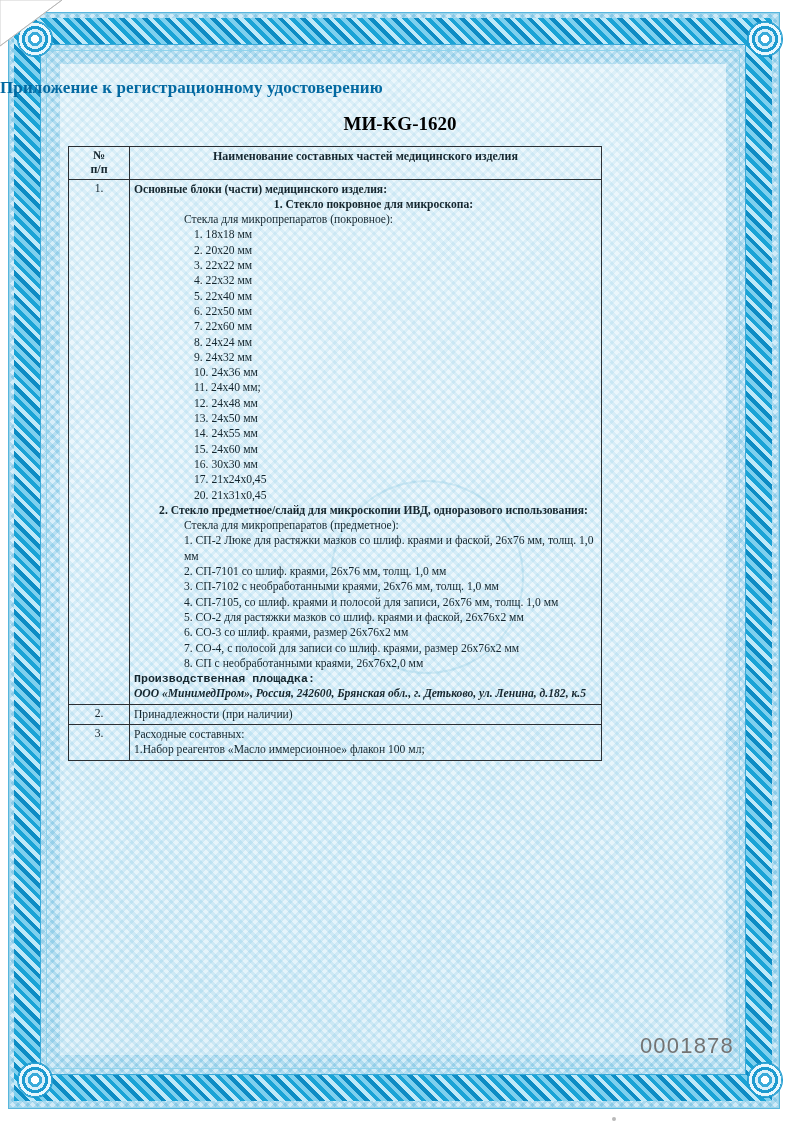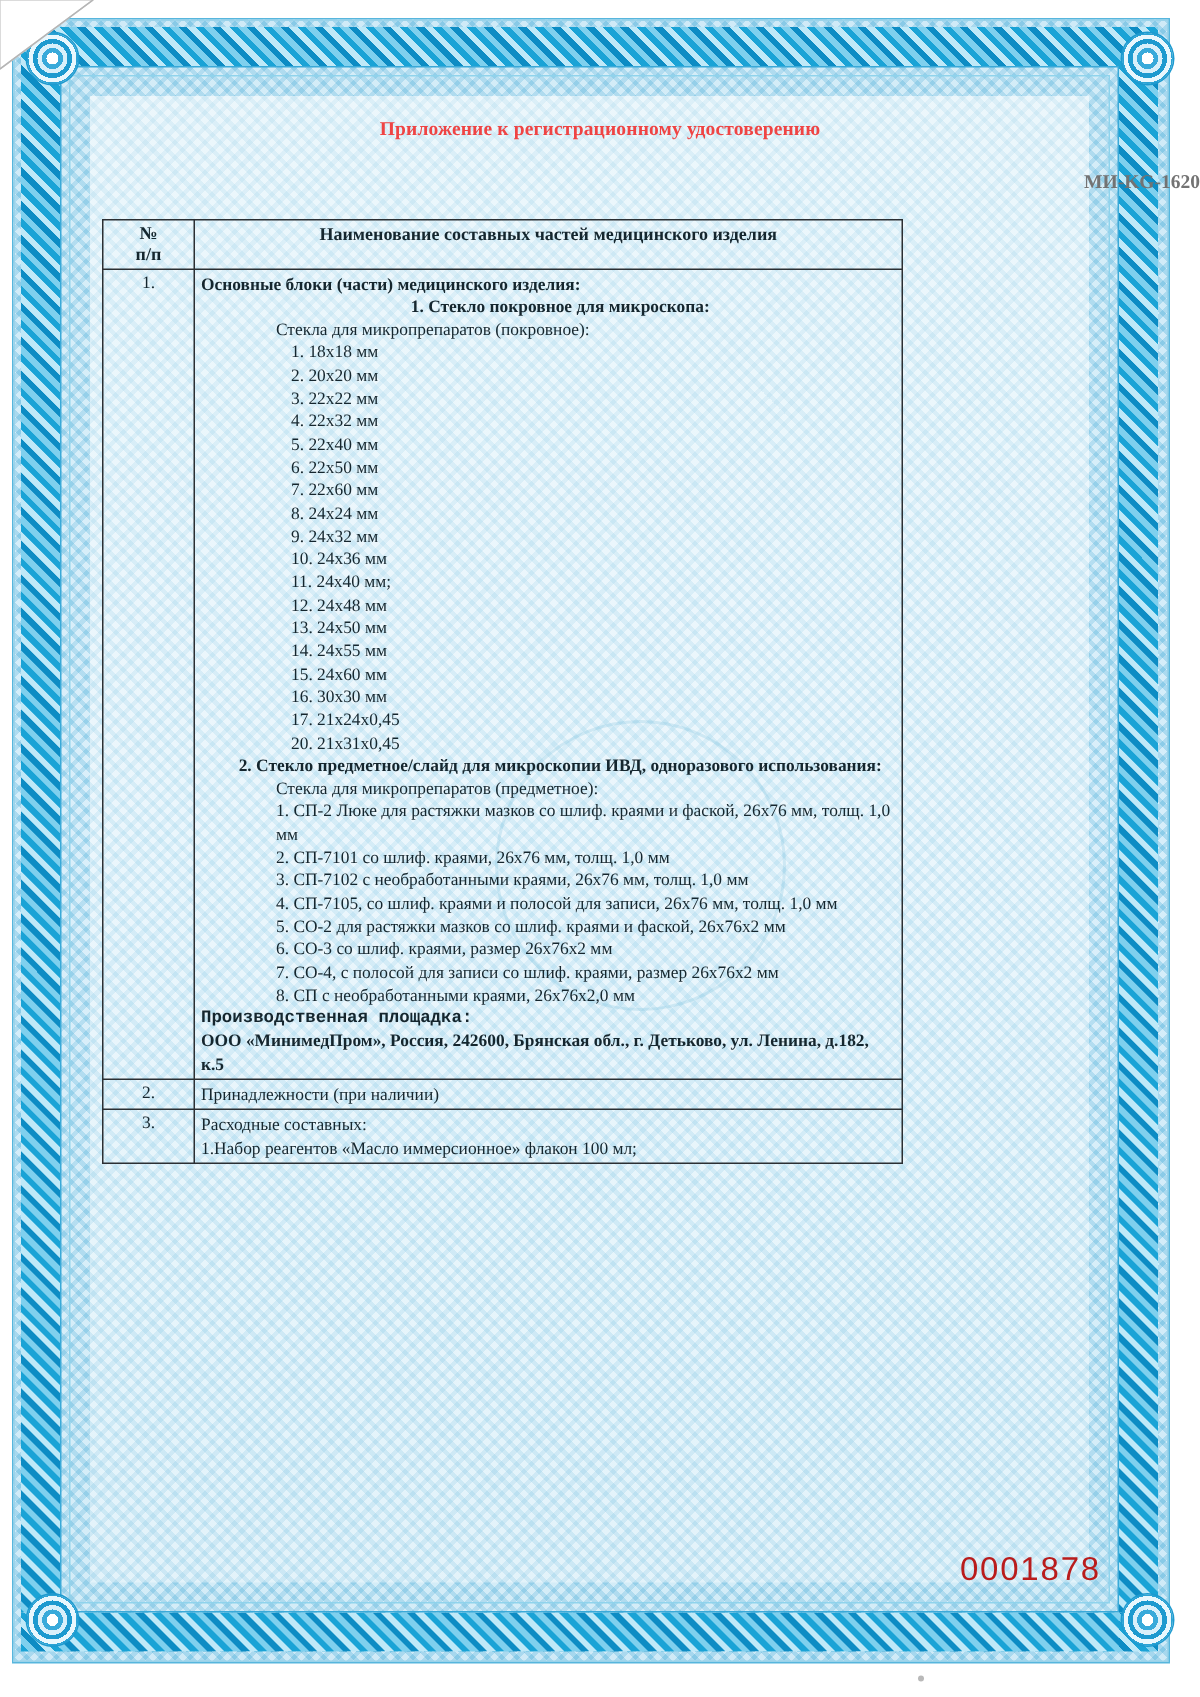--- a/index.html
+++ b/index.html
@@ -121,34 +121,34 @@
     border-radius: 50%;
     border: 2px solid rgba(120,190,220,0.25);
     pointer-events: none;
   }
 
   
   .doc-title {
     position: absolute;
     left: 0; right: 0;
     top: 78px;
-    text-align: center;
+    text-align: left;
     font-weight: bold;
-    font-size: 13px;
-    color: #ef4444;
+    font-size: 17px;
+    color: #0369a1;
     letter-spacing: 0.1px;
   }
   .doc-number {
     position: absolute;
     left: 0; right: 0;
     top: 113px;
-    text-align: right;
+    text-align: center;
     font-weight: bold;
-    font-size: 13px;
-    color: #737373;
+    font-size: 19px;
+    color: #000000;
   }
 
   
   .tbl-wrap {
     position: absolute;
     left: 68px;
     top: 146px;
     width: 534px;
   }
   table.main {
@@ -185,31 +185,31 @@
     font-weight: bold;
     margin-left: 34px;
     text-indent: -18px;
     text-align: center;
   }
   .sub-title .num { font-weight: bold; }
   .plain-line { margin-left: 50px; }
   .item-line { margin-left: 60px; }
   .item-line.wide { margin-left: 50px; }
   .site-title { font-weight: bold; margin-left: 0px; font-family: Liberation Mono, monospace; }
-  .site-addr { font-weight: bold; margin-left: 0px; }
+  .site-addr { font-weight: bold; margin-left: 0px; font-style: italic; }
 
   
   .serial {
     position: absolute;
     right: 66px;
     bottom: 72px;
     font-family: "Liberation Sans", sans-serif;
     font-size: 22px;
     letter-spacing: 1.2px;
-    color: #b91c1c;
+    color: #737373;
     font-weight: normal;
   }
 
   
   .dot-artifact {
     position: absolute;
     left: 612px;
     top: 1117px;
     width: 4px; height: 4px;
     background: #b9b9b9;

